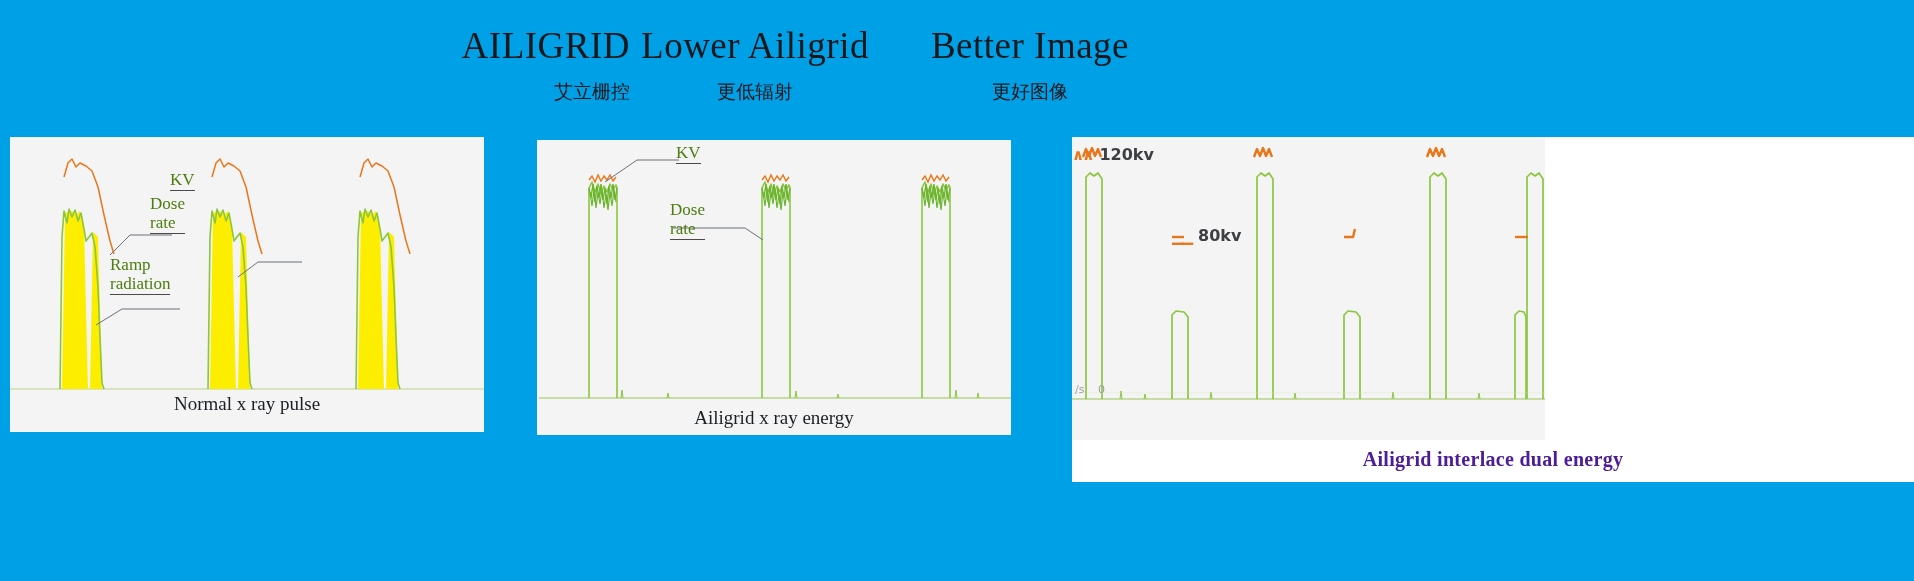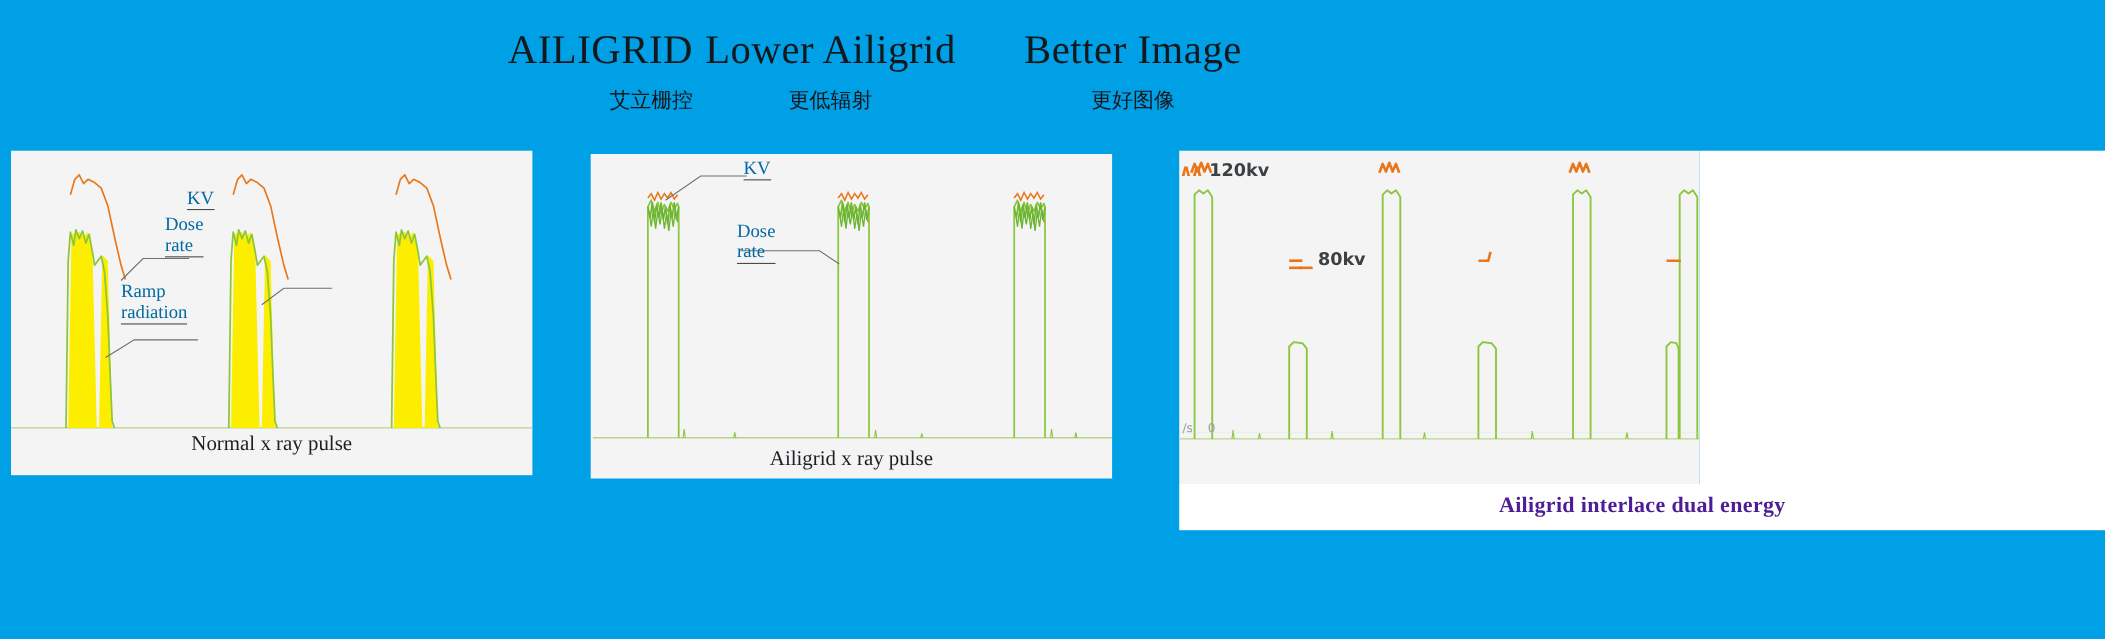--- a/index.html
+++ b/index.html
@@ -108,21 +108,21 @@
     left: 1545px;
     top: 137px;
     width: 369px;
     height: 303px;
     background: #ffffff;
   }
 
   
   .annot {
     position: absolute;
-    color: #0369a1;
+    color: #4d7c0f;
     font-family: "Liberation Serif", "DejaVu Serif", serif;
     font-size: 17px;
     line-height: 19px;
     white-space: pre-line;
   }
   .annot.underlined { border-bottom: 1px solid #4a4a4a; padding-bottom: 1px; }
 
   .kv-chip {
     position: absolute;
     font-family: "DejaVu Sans", "Liberation Sans", sans-serif;
@@ -258,21 +258,21 @@
       <path d="M226,100 L208,88 L136,88" fill="none" stroke="#6b7075" stroke-width="1"></path>
     </svg>
   </div>
 
   <div class="annot underlined" style="left:139px; top:3px;">KV</div>
 
   <div class="annot underlined" style="left:133px; top:60px; text-align:left;">Dose
 rate</div>
 </div>
 
-<div class="panel-caption" id="caption-1">Ailigrid x ray pulse</div>
+<div class="panel-caption" id="caption-1">Ailigrid x ray energy</div>
 
 <div id="panel-2-white-right"></div>
 
 <div class="panel" id="panel-2">
   <div class="panel-plot">
     <svg viewBox="0 0 473 303" preserveAspectRatio="none">
 
       <line x1="0" y1="262" x2="473" y2="262" stroke="#b9d48a" stroke-width="1.3"></line>
 
       <g fill="none" stroke="#8cc63f" stroke-width="1.7" stroke-linejoin="round">

